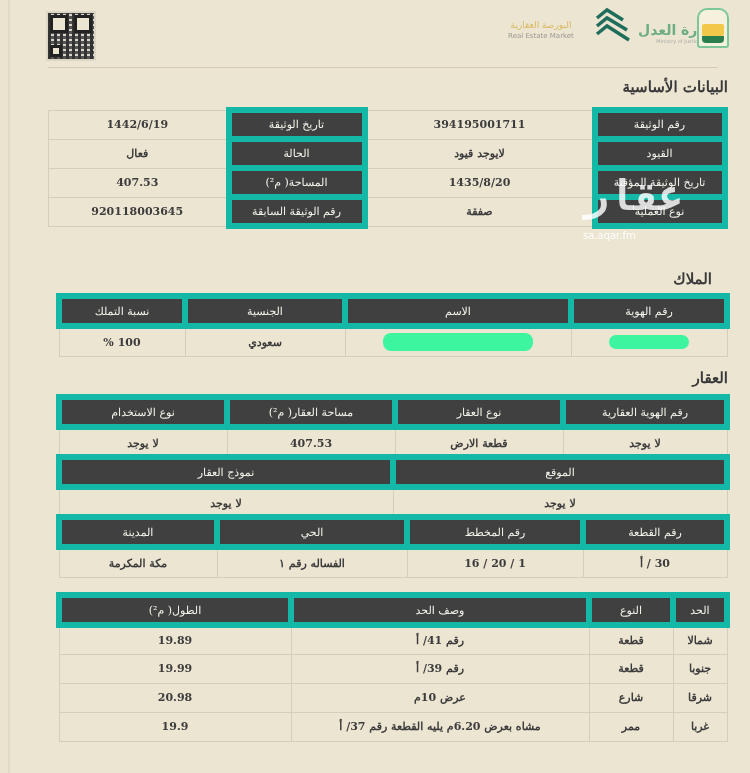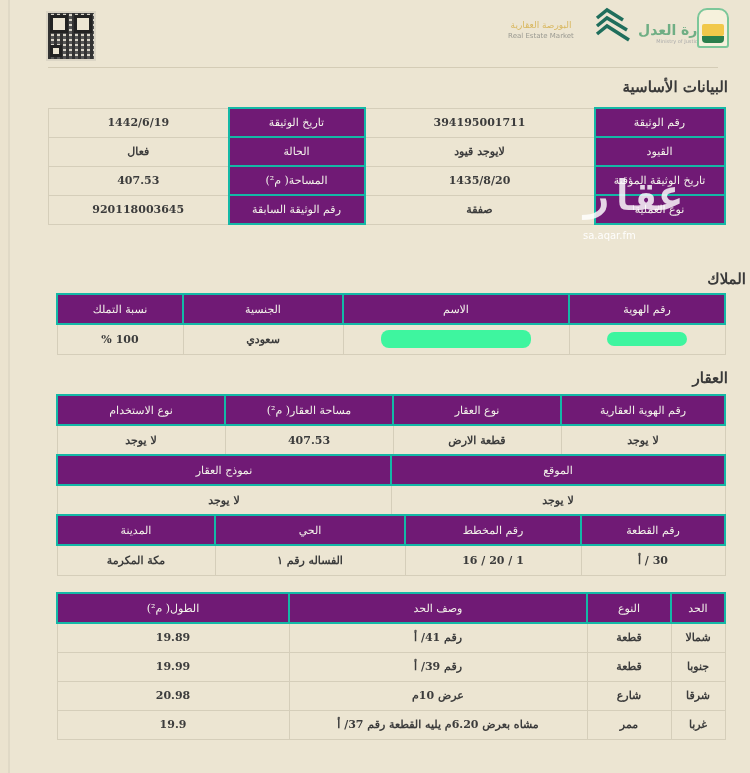--- a/index.html
+++ b/index.html
@@ -65,22 +65,22 @@
   .section-title {
     position: absolute; direction: rtl; font-size: 15px; font-weight: bold; color: #3a3a3a;
   }
 
   table { border-collapse: collapse; position: absolute; direction: rtl; table-layout: fixed; }
   td, th {
     font-size: 11px; text-align: center; vertical-align: middle;
     border: 1px solid #d5ceba; padding: 0 4px; white-space: nowrap; overflow: hidden;
   }
   th, td.h {
-    background: #701a75; color: #f3f3ea; font-weight: normal;
-    border: 2px solid #14b8a6;
+    background: #404040; color: #f3f3ea; font-weight: normal;
+    border: 6px solid #14b8a6;
   }
   td.v { background: #ece5d2; color: #3c3c3c; font-weight: bold; }
   td.v.num { font-family: "DejaVu Serif", serif; }
   .redact {
     display: inline-block; background: #3ef59f; border-radius: 8px;
     height: 14px; vertical-align: middle; filter: blur(0.6px);
   }
 
   .watermark {
     position: absolute; left: 573px; top: 178px; width: 110px; height: 80px; pointer-events: none;
@@ -166,21 +166,21 @@
       <td class="v num">920118003645</td>
     </tr>
   </tbody>
     </table>
 
   <div class="watermark">
     <div class="big">عقار</div>
     <div class="url">sa.aqar.fm</div>
   </div>
 
-  <div class="section-title" style="right:4px; top:270px;">الملاك</div>
+  <div class="section-title" style="right:38px; top:270px;">الملاك</div>
 
   <table style="left:46px; top:293px; width:668px;">
     <colgroup>
       <col style="width:156px">
         <col style="width:226px">
         <col style="width:160px">
         <col style="width:126px">
     </colgroup>
     <tbody>
         <tr style="height:30px">

